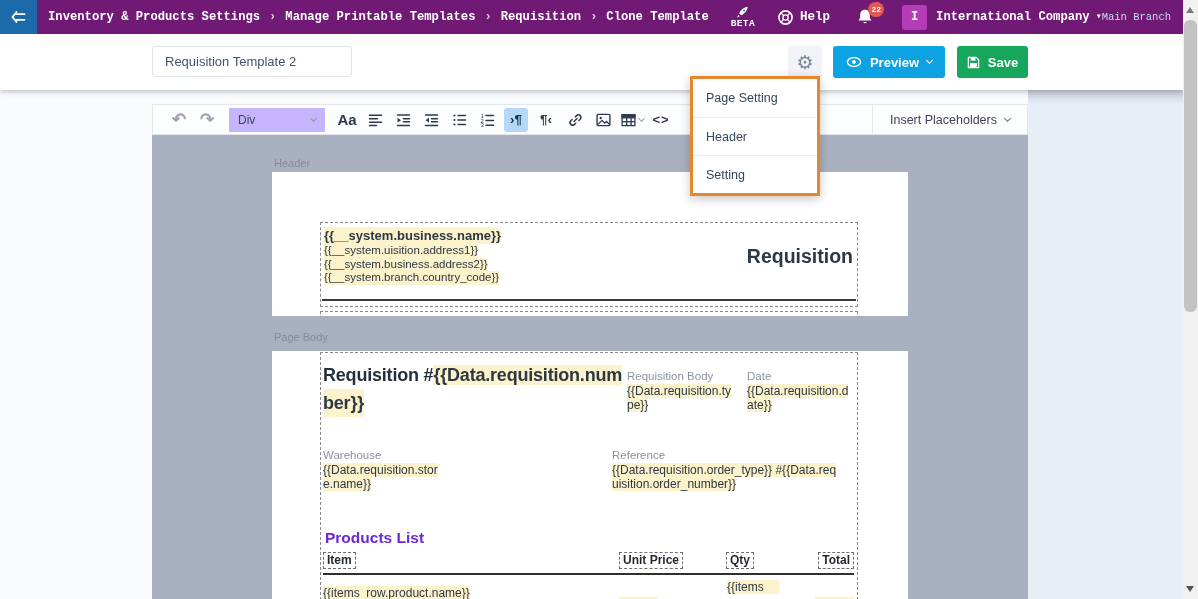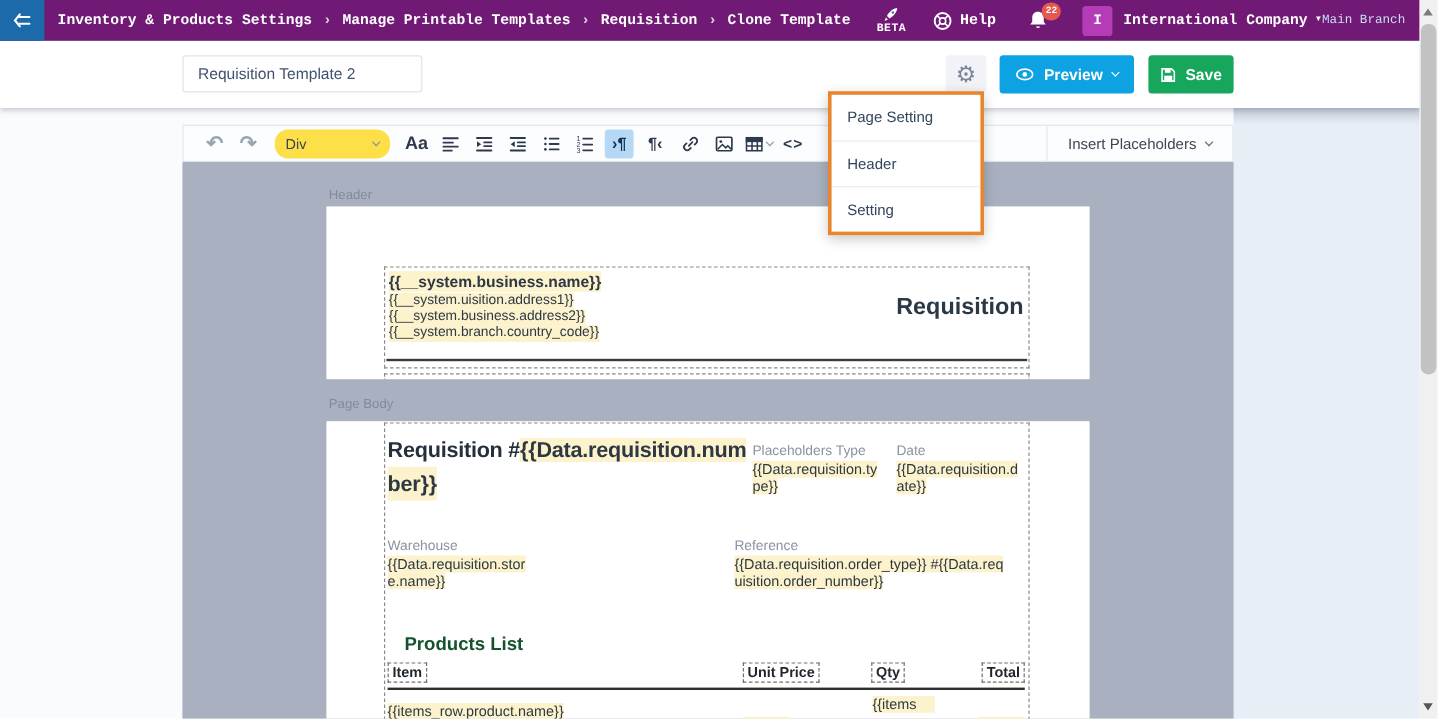--- a/index.html
+++ b/index.html
@@ -43,21 +43,21 @@
 
   
   .content-bg{position:absolute;left:0;top:90px;width:1183px;height:509px;background:#fafbfc;}
   .right-gutter{position:absolute;left:1028px;top:90px;width:155px;height:509px;background:#e8eef6;}
   .right-gutter::before{content:"";position:absolute;top:0;left:0;right:0;height:14px;background:linear-gradient(#c3cad7,rgba(232,238,246,0));}
 
   
   .toolbar{position:absolute;left:152px;top:104px;width:876px;height:31px;background:#fcfdfe;border:1px solid #e3e6ea;display:flex;align-items:center;padding-left:12px;z-index:5;}
   .tb{display:flex;align-items:center;justify-content:center;min-width:22px;height:24px;margin:0 3px;color:#2e3a4c;cursor:pointer;border-radius:3px;}
   .tb.gray{color:#9aa4b2;font-size:17px;font-weight:bold;}
-  .blocksel{width:96px;height:24px;background:#fde047;border-radius:11px;display:flex;align-items:center;padding:0 9px;font-size:12px;color:#3c4654;margin:0 8px;cursor:pointer;}
+  .blocksel{width:96px;height:24px;background:#c4b5fd;border-radius:1px;display:flex;align-items:center;padding:0 9px;font-size:12px;color:#3c4654;margin:0 8px;cursor:pointer;}
   .blocksel .chev{margin-left:auto;color:#8d97a3;}
   .chev{display:inline-block;width:6px;height:6px;border-right:1.6px solid currentColor;border-bottom:1.6px solid currentColor;transform:rotate(45deg);margin-top:-3px;}
   .chev.sm{width:5px;height:5px;}
   .tb-aa{font-size:15px;font-weight:bold;color:#2e3a4c;}
   .tb-pilcrow{font-size:13.5px;font-weight:bold;padding:1px 6px;}
   .tb-pilcrow.active{background:#b5d8f6;color:#14314f;}
   .tb-code{font-size:13px;font-weight:bold;letter-spacing:1px;color:#2e3a4c;}
   .tbl-chev{color:#98a1ad;margin-left:2px;}
   .insert-ph{position:absolute;right:0;top:0;bottom:0;display:flex;align-items:center;gap:8px;padding:0 17px;border-left:1px solid #e4e7eb;font-size:12.5px;color:#3c4654;cursor:pointer;}
   .insert-ph .chev{color:#6c7684;}
@@ -87,21 +87,21 @@
   .h1-l2{display:inline-block;}
   .fld{position:absolute;}
   .fld-label{font-size:11.5px;color:#8a93a1;line-height:14px;}
   .fld-val{font-size:12px;line-height:14px;margin-top:1px;}
   .fld-val span{display:inline-block;}
   .fld-val .l2{display:block;width:max-content;}
   .col-type{left:306px;top:16px;width:118px;}
   .col-date{left:426px;top:16px;width:110px;}
   .col-wh{left:2px;top:95px;width:140px;}
   .col-ref{left:291px;top:95px;width:248px;}
-  .products-title{position:absolute;left:16px;top:176px;font-size:15.5px;font-weight:bold;color:#14532d;}
+  .products-title{position:absolute;left:4px;top:176px;font-size:15.5px;font-weight:bold;color:#6d28d9;}
   .theader{position:absolute;left:2px;right:3px;top:199px;height:18px;}
   .th-cell{position:absolute;top:0;border:1px dashed #6f6f6f;padding:0 3px;font-size:12px;font-weight:bold;color:#1f262e;line-height:15px;}
   .th-item{left:0;}
   .th-unit{left:296px;}
   .th-qty{left:403px;}
   .th-total{right:0;}
   .hline{position:absolute;left:2px;right:3px;top:220px;border-top:2px solid #2f2f2f;}
   .drow{position:absolute;left:2px;right:3px;top:223px;height:70px;}
   .dcell{position:absolute;font-size:12px;line-height:14px;}
   .dc-item{left:0;top:10px;}
@@ -329,21 +329,21 @@
 
     <div class="page body-page">
       <div class="dash-box body-box">
 
         <div class="h1">
           <span>Requisition #</span><span class="hl">{{Data.requisition.num</span><br>
           <span class="hl h1-l2">ber}}</span>
         </div>
 
         <div class="fld col-type">
-          <div class="fld-label">Placeholders Type</div>
+          <div class="fld-label">Requisition Body</div>
           <div class="fld-val">
             <span class="hl">{{Data.requisition.ty</span>
             <span class="hl l2">pe}}</span>
           </div>
         </div>
 
         <div class="fld col-date">
           <div class="fld-label">Date</div>
           <div class="fld-val">
             <span class="hl">{{Data.requisition.d</span>

